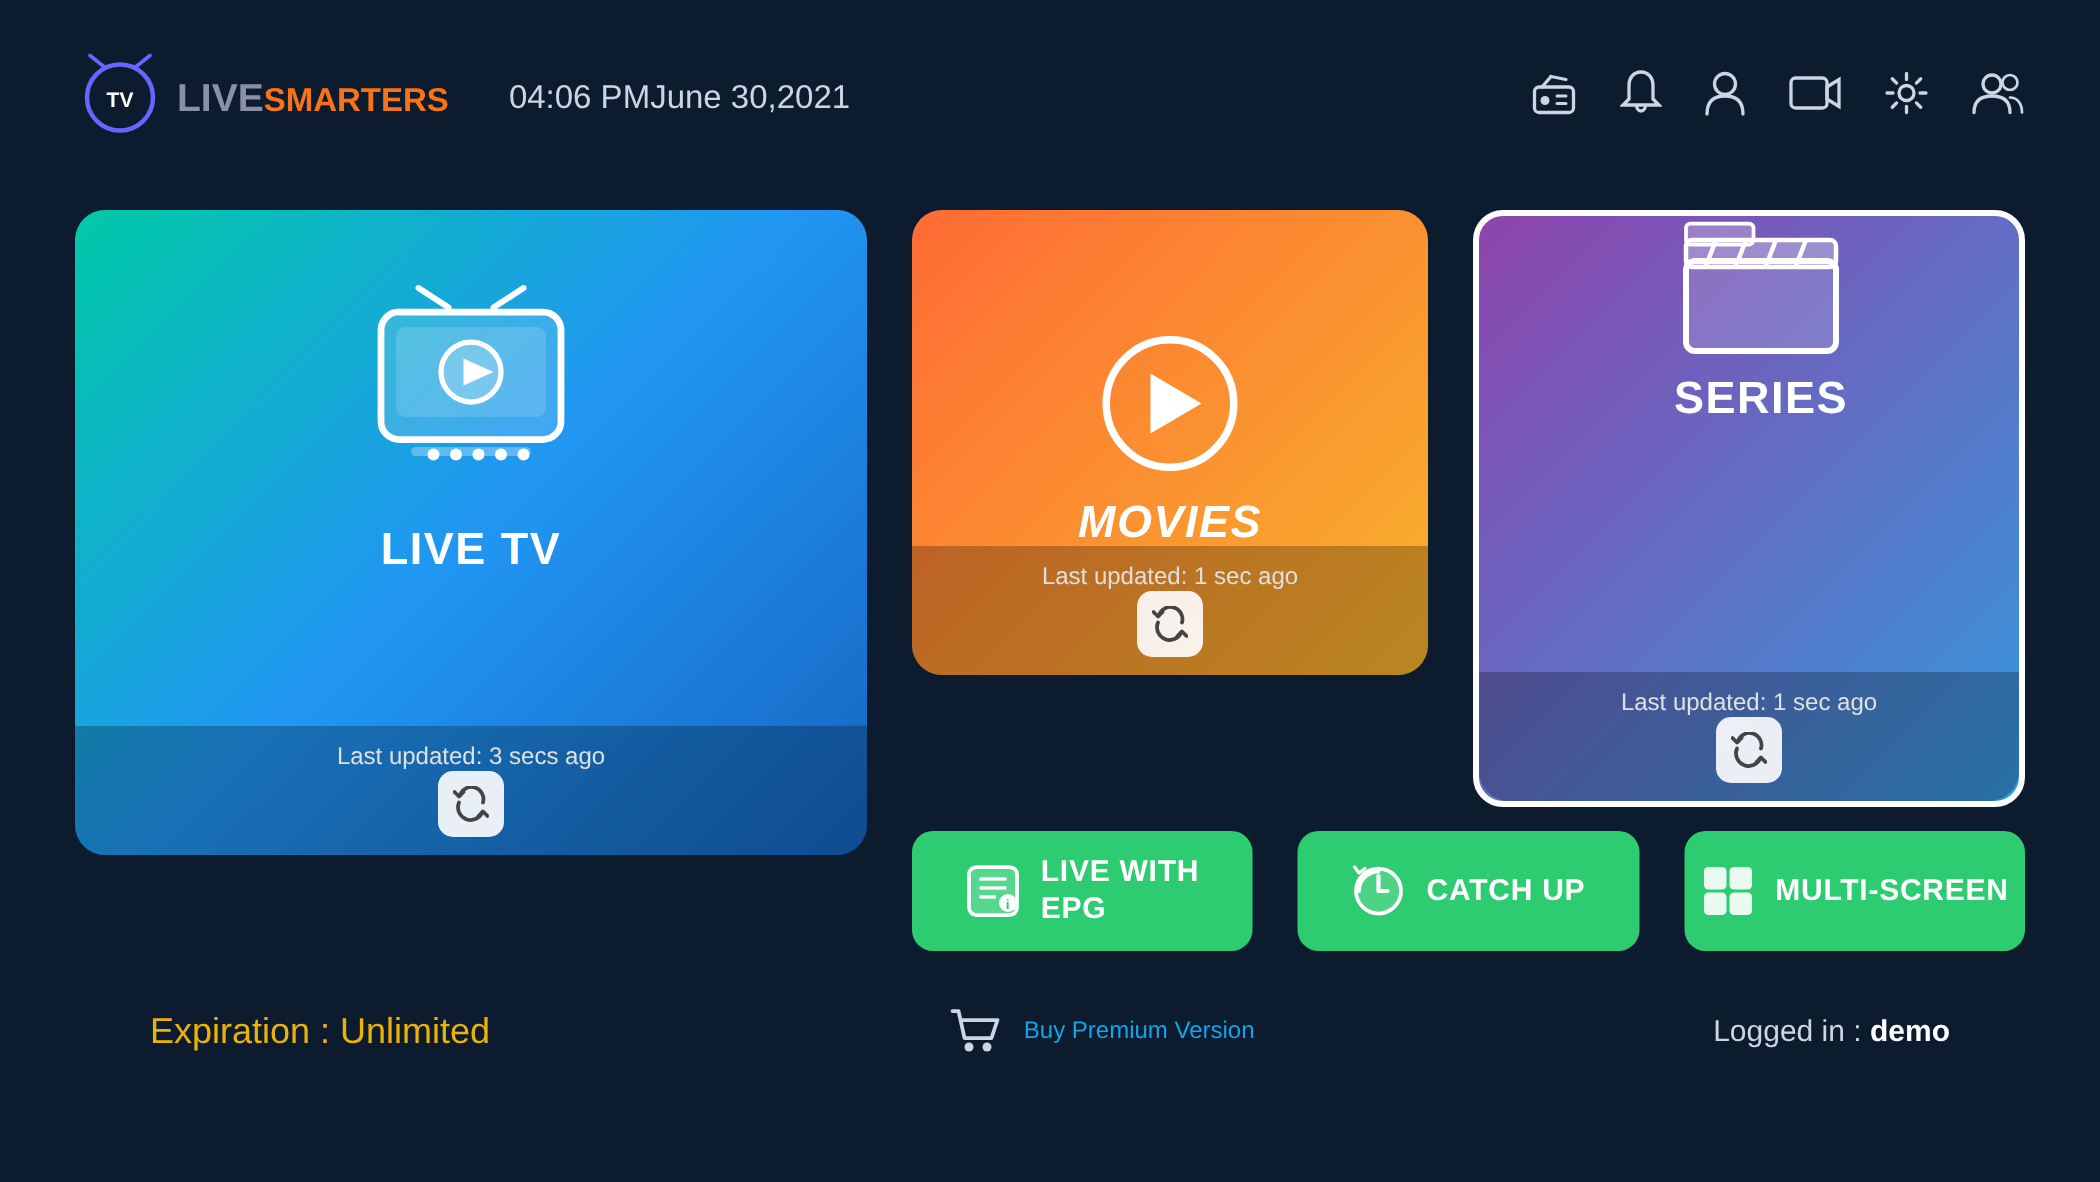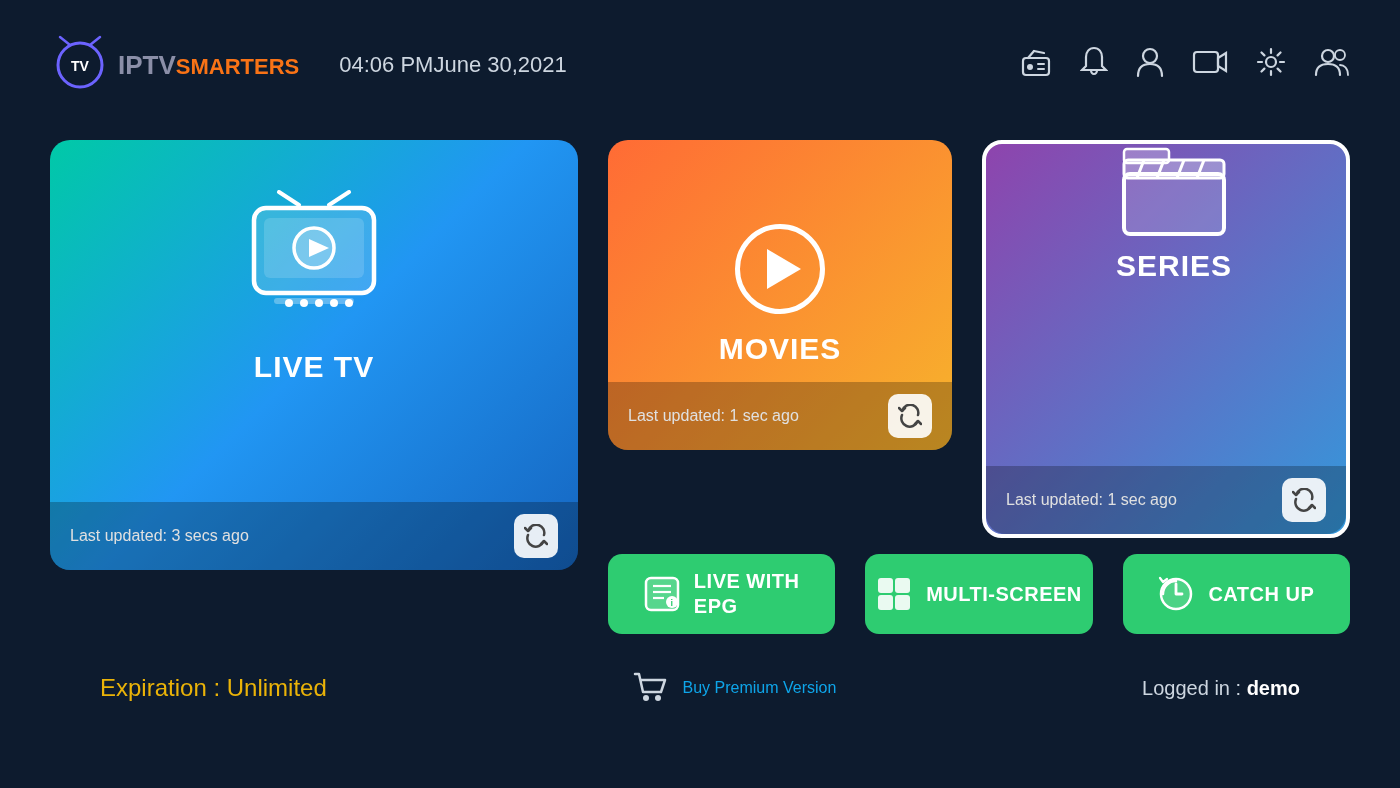--- a/index.html
+++ b/index.html
@@ -105,20 +105,21 @@
       position: absolute;
       bottom: 0;
       left: 0;
       right: 0;
       background: rgba(0,0,0,0.25);
       padding: 12px 20px;
       display: flex;
       align-items: center;
       justify-content: space-between;
       border-radius: 0 0 20px 20px;
+      flex-direction: column;
     }
 
     .card-footer-text {
       font-size: 16px;
       color: #e0e0e0;
     }
 
     .refresh-btn {
       width: 44px;
       height: 44px;
@@ -258,21 +259,21 @@
   <div class="logo-area">
 
     <svg class="logo-icon" viewBox="0 0 60 60" xmlns="http://www.w3.org/2000/svg">
       <ellipse cx="30" cy="30" rx="22" ry="22" fill="none" stroke="#6c63ff" stroke-width="3"></ellipse>
       <text x="30" y="36" text-anchor="middle" font-size="14" font-weight="bold" fill="#fff" font-family="Arial">TV</text>
 
       <line x1="20" y1="10" x2="10" y2="2" stroke="#6c63ff" stroke-width="2.5" stroke-linecap="round"></line>
       <line x1="40" y1="10" x2="50" y2="2" stroke="#6c63ff" stroke-width="2.5" stroke-linecap="round"></line>
     </svg>
     <div>
-      <span style="font-size:26px; font-weight:700; color:#8b8fa8;">IPTV</span><span style="font-size:22px; font-weight:900; color:#f97316;">SMARTERS</span>
+      <span style="font-size:26px; font-weight:700; color:#8b8fa8;">LIVE</span><span style="font-size:22px; font-weight:900; color:#f97316;">SMARTERS</span>
     </div>
   </div>
 
   <div class="datetime">
     <span>04:06 PM</span>
     <span>June 30,2021</span>
   </div>
 
 
   <div class="nav-icons">
@@ -367,21 +368,21 @@
       </div>
     </div>
 
     <div class="right-column">
       <div class="cards-right-top">
 
         <div class="card-movies">
           <div class="play-circle">
             <div class="play-triangle"></div>
           </div>
-          <span class="card-label" style="margin-top:18px;">MOVIES</span>
+          <span class="card-label" style="margin-top:18px;font-style:italic;">MOVIES</span>
           <div class="card-footer">
             <span class="card-footer-text">Last updated: 1 sec ago</span>
             <div class="refresh-btn">
               <svg width="24" height="24" viewBox="0 0 24 24" fill="none">
                 <path d="M20 11A8 8 0 0 0 4.5 6.5" stroke="#444" stroke-width="2.5" stroke-linecap="round"></path>
                 <path d="M4 11A8 8 0 0 0 19.5 17.5" stroke="#444" stroke-width="2.5" stroke-linecap="round"></path>
                 <polyline points="1,4 4,7 7,4" stroke="#444" stroke-width="2.5" stroke-linecap="round" stroke-linejoin="round"></polyline>
                 <polyline points="17,20 20,17 23,20" stroke="#444" stroke-width="2.5" stroke-linecap="round" stroke-linejoin="round"></polyline>
               </svg>
             </div>
@@ -431,38 +432,38 @@
             <text x="28" y="30" text-anchor="middle" font-size="9" font-weight="bold" fill="#2ecc71">i</text>
           </svg>
           <div style="display:flex;flex-direction:column;align-items:flex-start;line-height:1.25;text-align:right;">
             <span>LIVE WITH</span>
             <span>EPG</span>
           </div>
         </div>
 
         <div class="small-card">
           <svg width="36" height="36" viewBox="0 0 36 36" fill="none">
+            <circle cx="18" cy="18" r="15" stroke="#fff" stroke-width="2.5" fill="rgba(255,255,255,0.15)"></circle>
+            <polyline points="18,8 18,18 24,18" stroke="#fff" stroke-width="2.8" stroke-linecap="round" stroke-linejoin="round"></polyline>
+            <path d="M5 18 A13 13 0 0 1 18 5" stroke="#fff" stroke-width="2.5" stroke-linecap="round"></path>
+            <polyline points="2,2 5,6 9,3" stroke="#fff" stroke-width="2.2" stroke-linecap="round" stroke-linejoin="round"></polyline>
+          </svg>
+          <span>CATCH UP</span>
+        </div>
+
+        <div class="small-card">
+          <svg width="36" height="36" viewBox="0 0 36 36" fill="none">
             <rect x="2" y="2" width="15" height="15" rx="3" fill="#fff" opacity="0.9"></rect>
             <rect x="19" y="2" width="15" height="15" rx="3" fill="#fff" opacity="0.9"></rect>
             <rect x="2" y="19" width="15" height="15" rx="3" fill="#fff" opacity="0.9"></rect>
             <rect x="19" y="19" width="15" height="15" rx="3" fill="#fff" opacity="0.9"></rect>
           </svg>
           <span>MULTI-SCREEN</span>
         </div>
 
-        <div class="small-card">
-          <svg width="36" height="36" viewBox="0 0 36 36" fill="none">
-            <circle cx="18" cy="18" r="15" stroke="#fff" stroke-width="2.5" fill="rgba(255,255,255,0.15)"></circle>
-            <polyline points="18,8 18,18 24,18" stroke="#fff" stroke-width="2.8" stroke-linecap="round" stroke-linejoin="round"></polyline>
-            <path d="M5 18 A13 13 0 0 1 18 5" stroke="#fff" stroke-width="2.5" stroke-linecap="round"></path>
-            <polyline points="2,2 5,6 9,3" stroke="#fff" stroke-width="2.2" stroke-linecap="round" stroke-linejoin="round"></polyline>
-          </svg>
-          <span>CATCH UP</span>
-        </div>
-
       </div>
     </div>
 
   </div>
 </div>
 
 <div class="footer">
   <span class="footer-expiry">Expiration : Unlimited</span>
 
   <div class="footer-premium">

